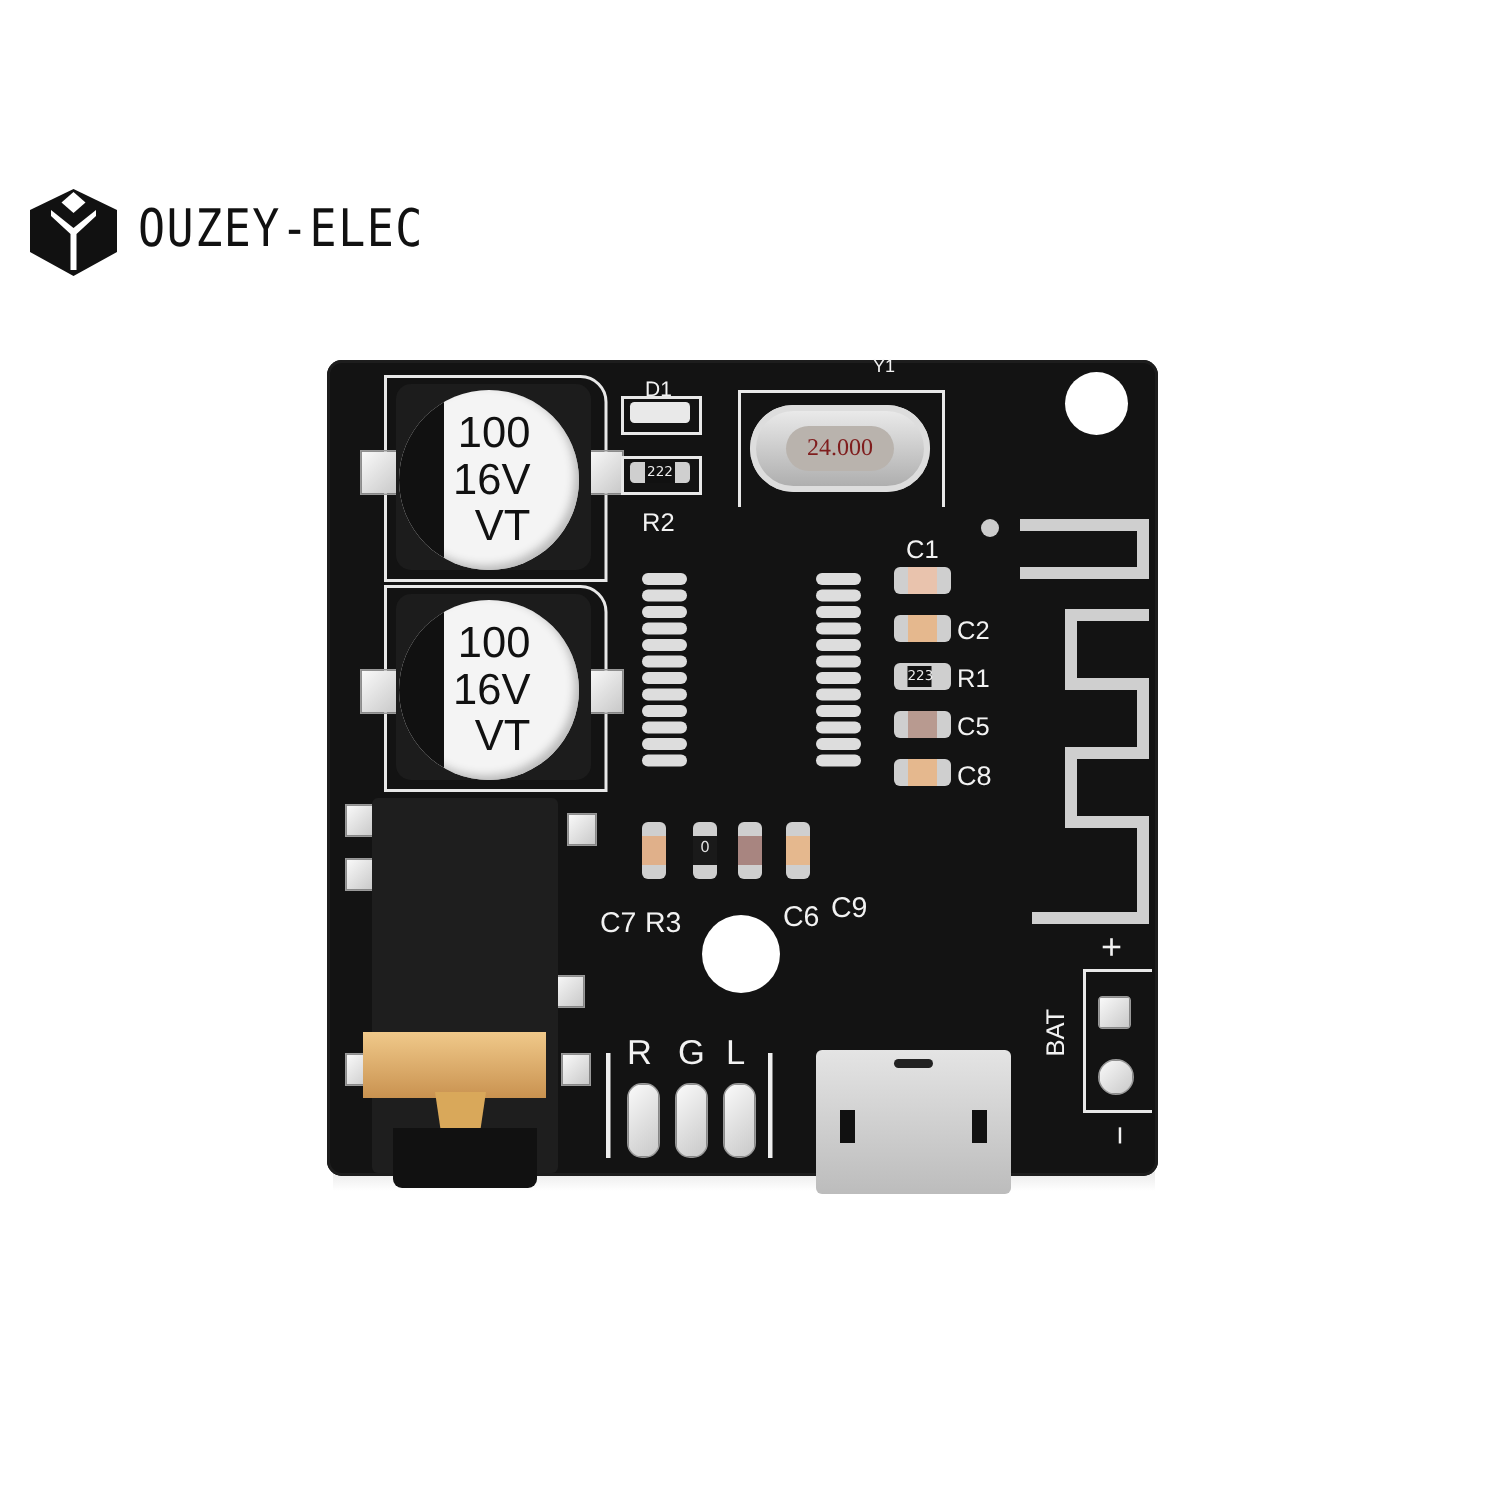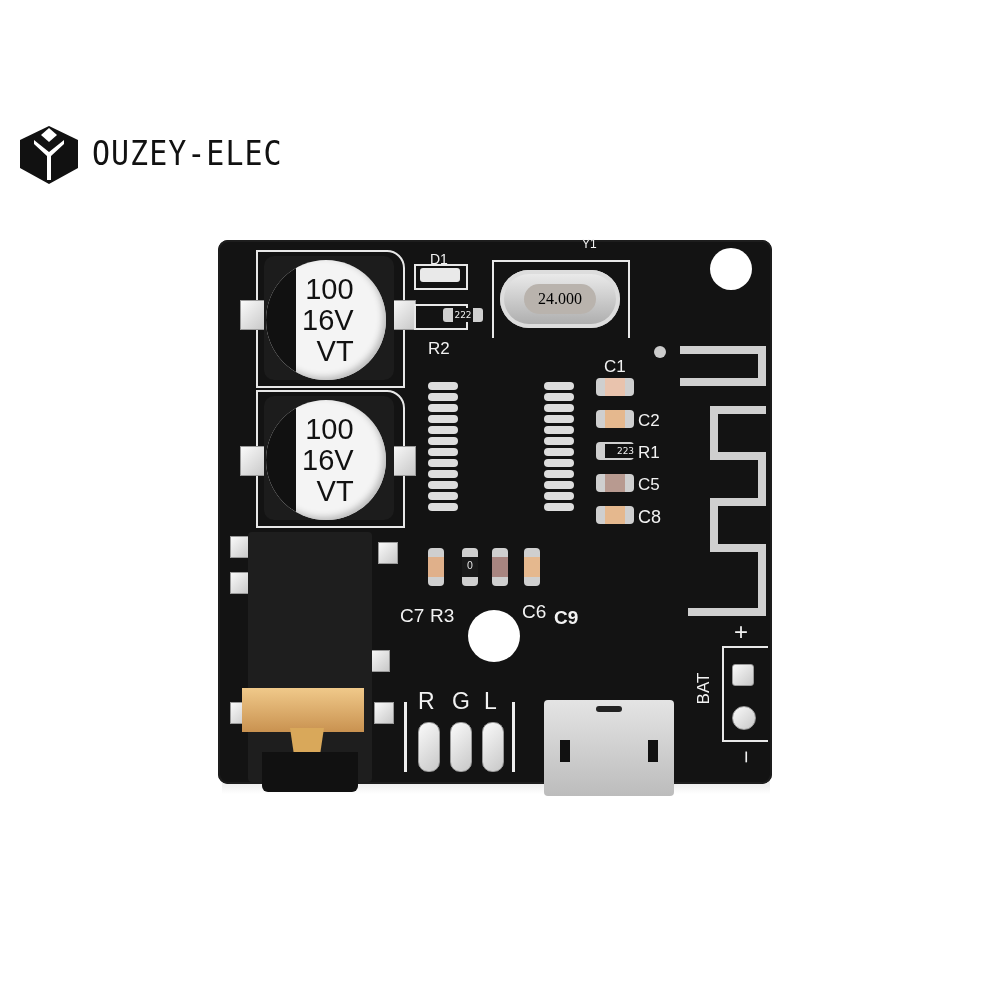--- a/index.html
+++ b/index.html
@@ -62,29 +62,29 @@
       <div>16V</div>
       <div>VT</div>
     </div>
   </div>
 
   <div class="lbl" style="left:212px;top:12px;font-size:14px;">D1</div>
   <div class="silk" style="left:196px;top:24px;width:50px;height:22px;"></div>
   <div class="abs" style="left:202px;top:28px;width:40px;height:14px;background:#e9e9e9;border-radius:3px;"></div>
 
   <div class="silk" style="left:196px;top:64px;width:50px;height:22px;"></div>
-  <div class="abs" style="left:202px;top:68px;width:40px;height:14px;background:#cfcfcf;border-radius:3px;margin-left:23px;">
+  <div class="abs" style="left:202px;top:68px;width:40px;height:14px;background:#cfcfcf;border-radius:3px;">
     <div style="position:absolute;left:10px;top:0;width:20px;height:14px;background:#111;color:#eee;font-size:9px;line-height:14px;text-align:center;">222</div>
   </div>
   <div class="lbl" style="left:210px;top:100px;font-size:17px;">R2</div>
 
   <div class="lbl" style="left:364px;top:-2px;font-size:12px;">Y1</div>
   <div class="silk" style="left:274px;top:20px;width:134px;height:76px;border-bottom:none;"></div>
   <div class="abs" style="left:282px;top:30px;width:120px;height:58px;border-radius:29px;background:linear-gradient(#eee,#aaa);box-shadow:inset 0 0 0 4px #ddd;">
-    <div style="position:absolute;left:24px;top:14px;width:72px;height:30px;border-radius:15px;background:#b9b3ad;color:#000000;font-family:'Liberation Serif',serif;font-size:16px;line-height:30px;text-align:center;">24.000</div>
+    <div style="position:absolute;left:24px;top:14px;width:72px;height:30px;border-radius:15px;background:#b9b3ad;color:#7f1d1d;font-family:'Liberation Serif',serif;font-size:16px;line-height:30px;text-align:center;">24.000</div>
   </div>
 
 
   <div>
     <div class="pin" style="left:210px;top:142px"></div>
       <div class="pin" style="left:210px;top:153px"></div>
     <div class="pin" style="left:210px;top:164px"></div>
       <div class="pin" style="left:210px;top:175px"></div>
     <div class="pin" style="left:210px;top:186px"></div>
       <div class="pin" style="left:210px;top:197px"></div>
@@ -108,38 +108,38 @@
       <div class="pin" style="left:326px;top:241px"></div>
     <div class="pin" style="left:326px;top:252px"></div>
       <div class="pin" style="left:326px;top:263px"></div>
   </div>
 
   <div class="lbl" style="left:386px;top:118px;font-size:17px;">C1</div>
   <div class="smd" style="--c:#e9c3ad;left:378px;top:138px;"></div>
   <div class="smd" style="--c:#e5b88e;left:378px;top:170px;"></div>
   <div class="lbl" style="left:420px;top:172px;font-size:17px;">C2</div>
   <div class="smd" style="--c:#cfcfcf;left:378px;top:202px;">
-    <div style="position:absolute;left:9px;top:2px;width:41px;height:14px;background:#111;color:#eee;font-size:9px;line-height:14px;text-align:center;">223</div>
+    <div style="position:absolute;left:9px;top:2px;width:16px;height:14px;background:#111;color:#eee;font-size:9px;line-height:14px;text-align:center;">223</div>
   </div>
   <div class="lbl" style="left:420px;top:204px;font-size:17px;">R1</div>
   <div class="smd" style="--c:#b89a90;left:378px;top:234px;"></div>
   <div class="lbl" style="left:420px;top:236px;font-size:17px;">C5</div>
   <div class="smd" style="--c:#e5b88e;left:378px;top:266px;"></div>
   <div class="lbl" style="left:420px;top:268px;font-size:18px;">C8</div>
 
   <div class="smdv" style="--c:#e0b08a;left:210px;top:308px;"></div>
   <div class="smdv" style="--c:#1a1a1a;left:244px;top:308px;">
     <div style="position:absolute;left:0;top:12px;width:16px;color:#ddd;font-size:10px;text-align:center;">0</div>
   </div>
   <div class="smdv" style="--c:#a88580;left:274px;top:308px;"></div>
   <div class="smdv" style="--c:#e5b88e;left:306px;top:308px;"></div>
   <div class="lbl" style="left:182px;top:366px;">C7</div>
   <div class="lbl" style="left:212px;top:366px;">R3</div>
   <div class="lbl" style="left:304px;top:362px;">C6</div>
-  <div class="lbl" style="left:336px;top:368px;font-weight:bold;">C9</div>
+  <div class="lbl" style="left:336px;top:356px;">C9</div>
 
   <div class="hole" style="left:492px;top:8px;width:42px;height:42px;"></div>
   <div class="hole" style="left:250px;top:370px;width:52px;height:52px;"></div>
   <div class="hole" style="left:436px;top:106px;width:12px;height:12px;background:#ccc;"></div>
 
   <div>
     <div class="antenna" style="left:462px;top:106px;width:86px;height:8px;"></div>
     <div class="antenna" style="left:540px;top:106px;width:8px;height:40px;"></div>
     <div class="antenna" style="left:462px;top:138px;width:86px;height:8px;"></div>
     <div class="antenna" style="left:492px;top:166px;width:56px;height:8px;"></div>

